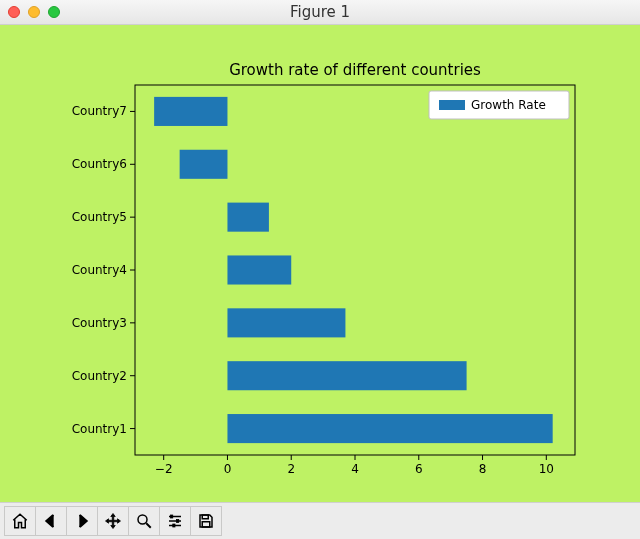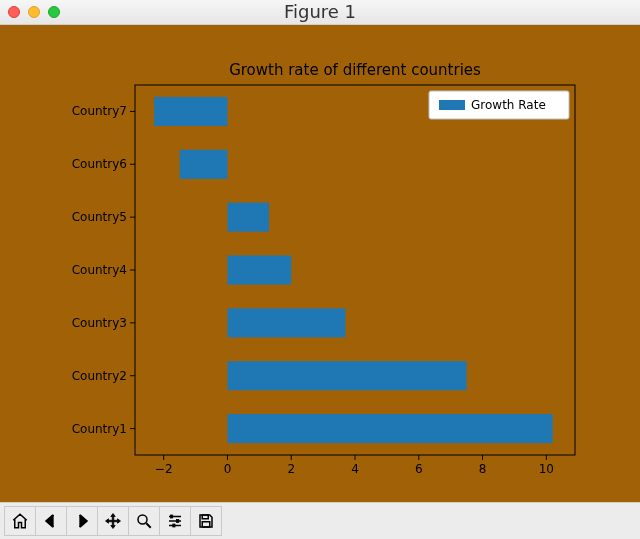--- a/index.html
+++ b/index.html
@@ -39,27 +39,27 @@
     border-radius: 50%;
     box-sizing: border-box;
   }
   .tl-close { background: #ff5f57; border: 1px solid #e33e32; }
   .tl-min   { background: #febc2e; border: 1px solid #e0a127; }
   .tl-max   { background: #28c840; border: 1px solid #1fa531; }
   .titlebar-title {
     position: absolute;
     left: 0; right: 0;
     text-align: center;
-    font-size: 18px;
+    font-size: 15px;
     color: #333;
     pointer-events: none;
   }
   .figure-area {
     flex: 1 1 auto;
-    background: #a16207;
+    background: #bef264;
     position: relative;
     text-align: right;
   }
   svg.chart {
     display: block;
     width: 100%;
     height: 100%;
   }
   .axis text {
     font-size: 12px;

